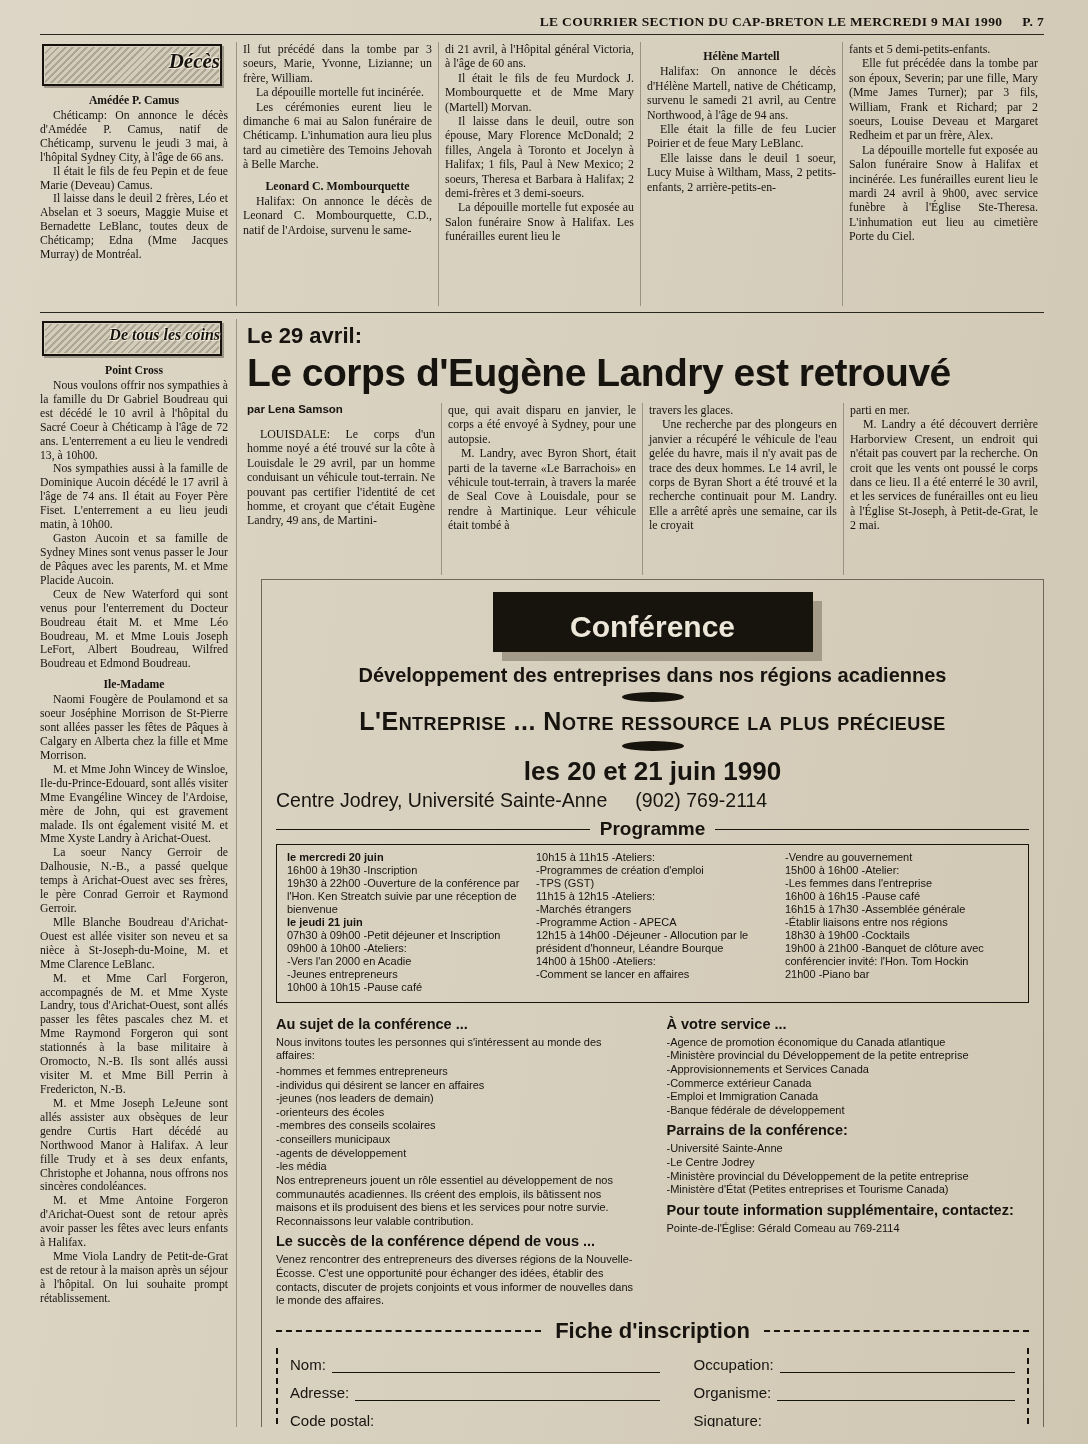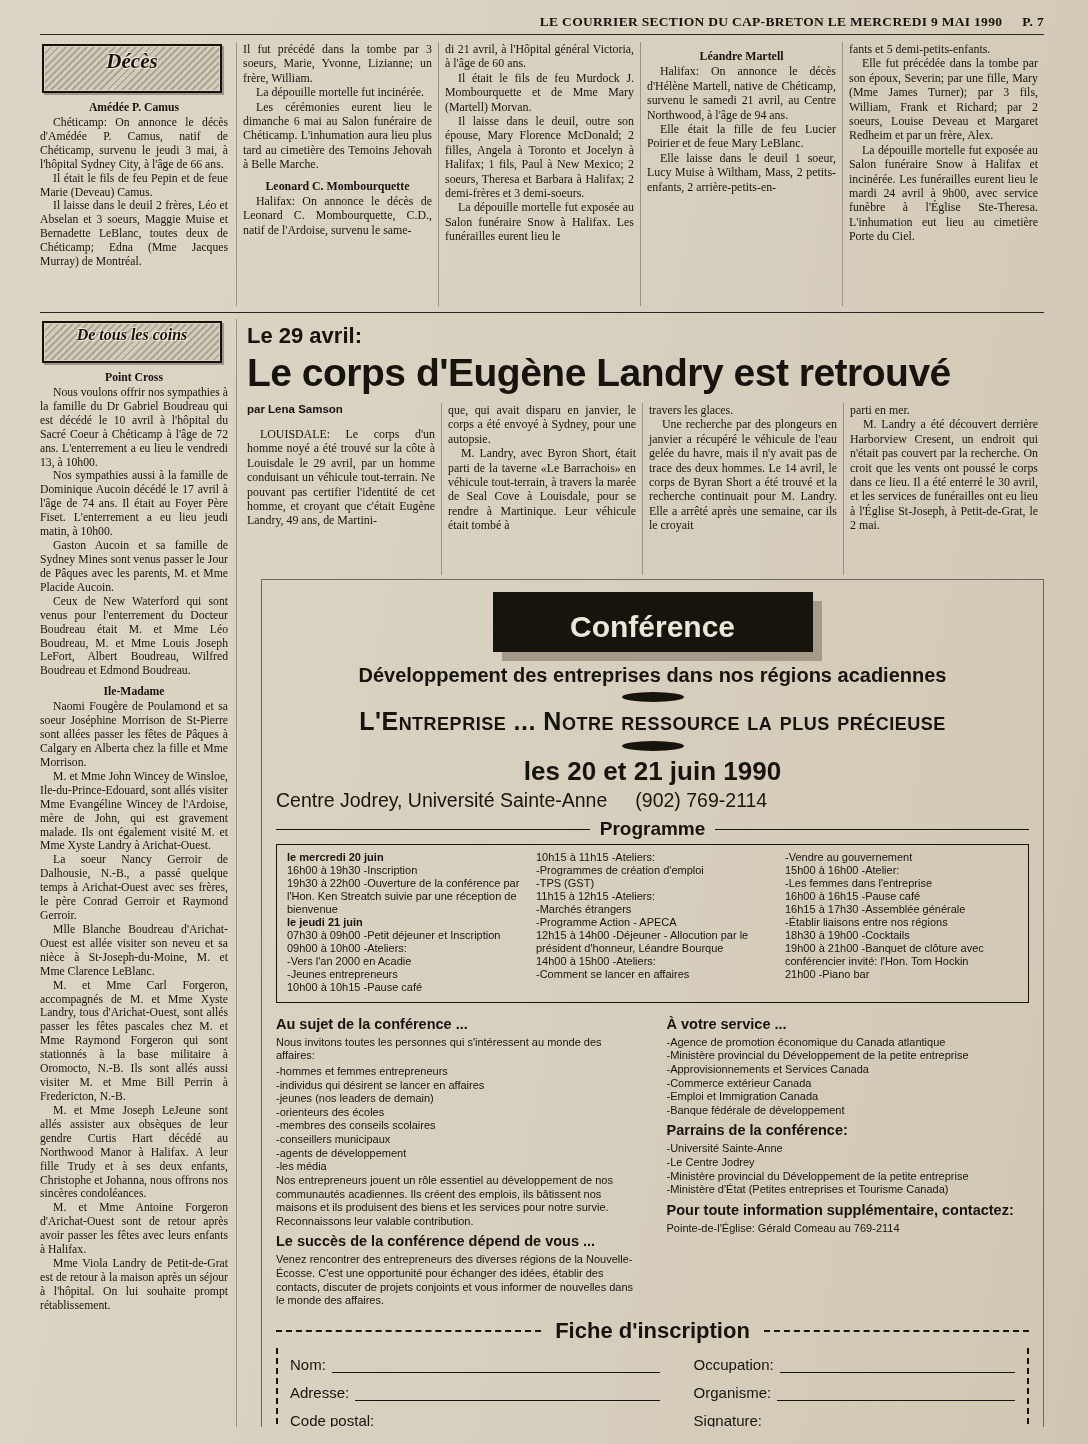--- a/index.html
+++ b/index.html
@@ -27,23 +27,23 @@
   .col { font-size:11.9px; line-height:1.21; }
   .sb-col .col { font-size:11.7px; line-height:1.19; }
 
   .it-p { text-indent:13px; text-align:justify; }
   .it-c { text-align:justify; }
   .it-h { text-align:center; font-weight:bold; margin:7px 0 1px; }
   .it-b { font-weight:bold; }
   .it-l { }
 
   .fancy {
-    border:2px solid #15120d; text-align:center; font-style:italic; font-weight:bold;
+    border:2px solid #15120d; text-align:right; font-style:italic; font-weight:bold;
     background:repeating-linear-gradient(135deg,#aea694 0 2px,#d4ccba 2px 5px);
-    padding:3px 0 17px; margin:2px 6px 8px 2px;
+    padding:3px 0 10px; margin:2px 6px 8px 2px;
     box-shadow:2px 2px 0 rgba(42,38,30,.35), inset 0 0 0 1px #d8d0bf;
     text-shadow:0 0 2px #f0ead9, 1px 1px 0 #f0ead9, -1px -1px 0 #f0ead9;
   }
   .fancy.deces { font-size:21px; }
   .fancy.coins { font-size:16px; }
 
   .lower { flex:1; border-left:1px solid #9b9381; padding-left:10px; }
   .kicker { font-family:"Liberation Sans","DejaVu Sans",sans-serif; font-weight:bold; font-size:22px; margin:4px 0 2px; }
   .headline { font-family:"Liberation Sans","DejaVu Sans",sans-serif; font-weight:bold; font-size:39px; letter-spacing:-.5px; margin:0 0 8px; }
   .art-cols { display:flex; height:172px; overflow:hidden; }
@@ -114,21 +114,21 @@
           <div class="it-h">Leonard C. Mombourquette</div>
           <div class="it-p">Halifax: On annonce le décès de Leonard C. Mombourquette, C.D., natif de l'Ardoise, survenu le same-</div>
         </div>
       <div class="col">
           <div class="it-c">di 21 avril, à l'Hôpital général Victoria, à l'âge de 60 ans.</div>
           <div class="it-p">Il était le fils de feu Murdock J. Mombourquette et de Mme Mary (Martell) Morvan.</div>
           <div class="it-p">Il laisse dans le deuil, outre son épouse, Mary Florence McDonald; 2 filles, Angela à Toronto et Jocelyn à Halifax; 1 fils, Paul à New Mexico; 2 soeurs, Theresa et Barbara à Halifax; 2 demi-frères et 3 demi-soeurs.</div>
           <div class="it-p">La dépouille mortelle fut exposée au Salon funéraire Snow à Halifax. Les funérailles eurent lieu le</div>
         </div>
       <div class="col">
-          <div class="it-h">Léandre Martell</div>
+          <div class="it-h">Hélène Martell</div>
           <div class="it-p">Halifax: On annonce le décès d'Hélène Martell, native de Chéticamp, survenu le samedi 21 avril, au Centre Northwood, à l'âge de 94 ans.</div>
           <div class="it-p">Elle était la fille de feu Lucier Poirier et de feue Mary LeBlanc.</div>
           <div class="it-p">Elle laisse dans le deuil 1 soeur, Lucy Muise à Wiltham, Mass, 2 petits-enfants, 2 arrière-petits-en-</div>
         </div>
       <div class="col">
           <div class="it-c">fants et 5 demi-petits-enfants.</div>
           <div class="it-p">Elle fut précédée dans la tombe par son époux, Severin; par une fille, Mary (Mme James Turner); par 3 fils, William, Frank et Richard; par 2 soeurs, Louise Deveau et Margaret Redheim et par un frère, Alex.</div>
           <div class="it-p">La dépouille mortelle fut exposée au Salon funéraire Snow à Halifax et incinérée. Les funérailles eurent lieu le mardi 24 avril à 9h00, avec service funèbre à l'Église Ste-Theresa. L'inhumation eut lieu au cimetière Porte du Ciel.</div>
         </div>
     </div>

